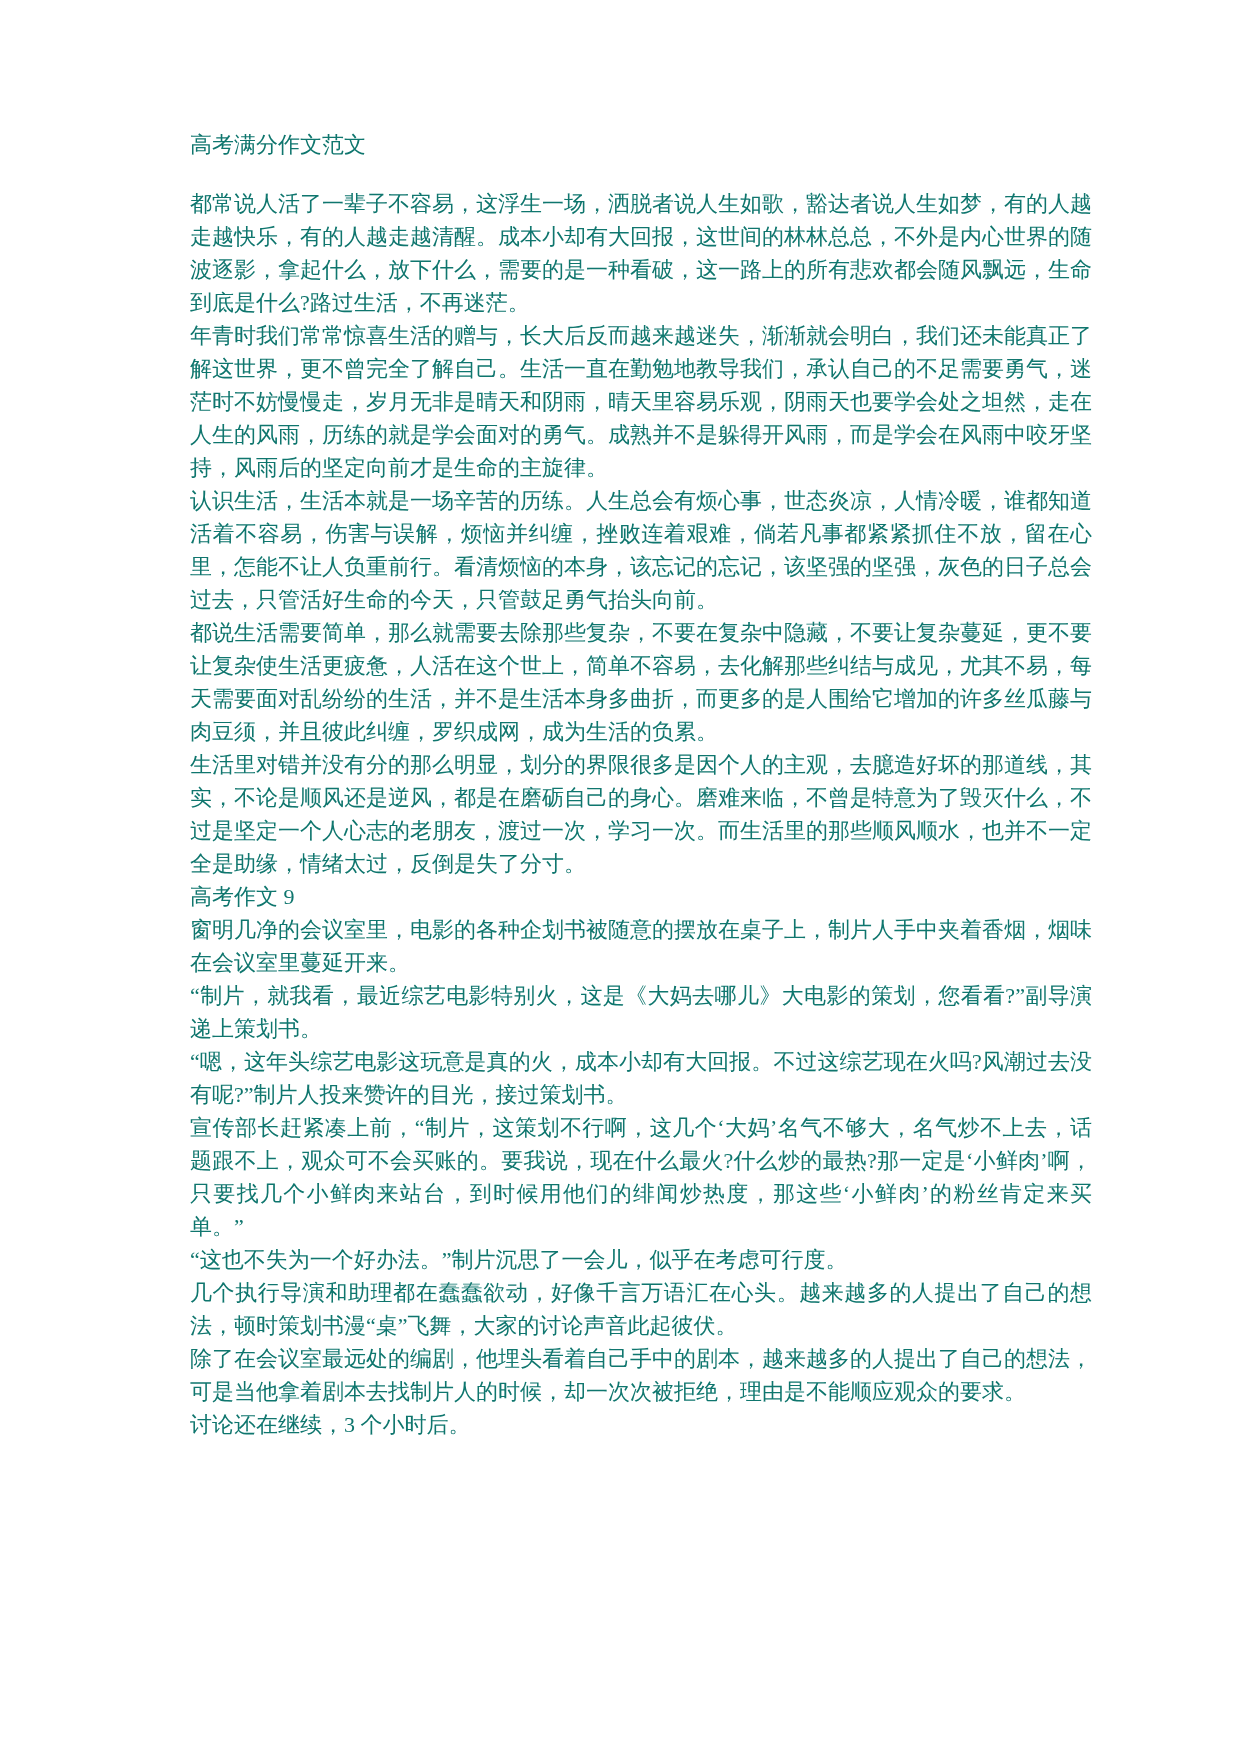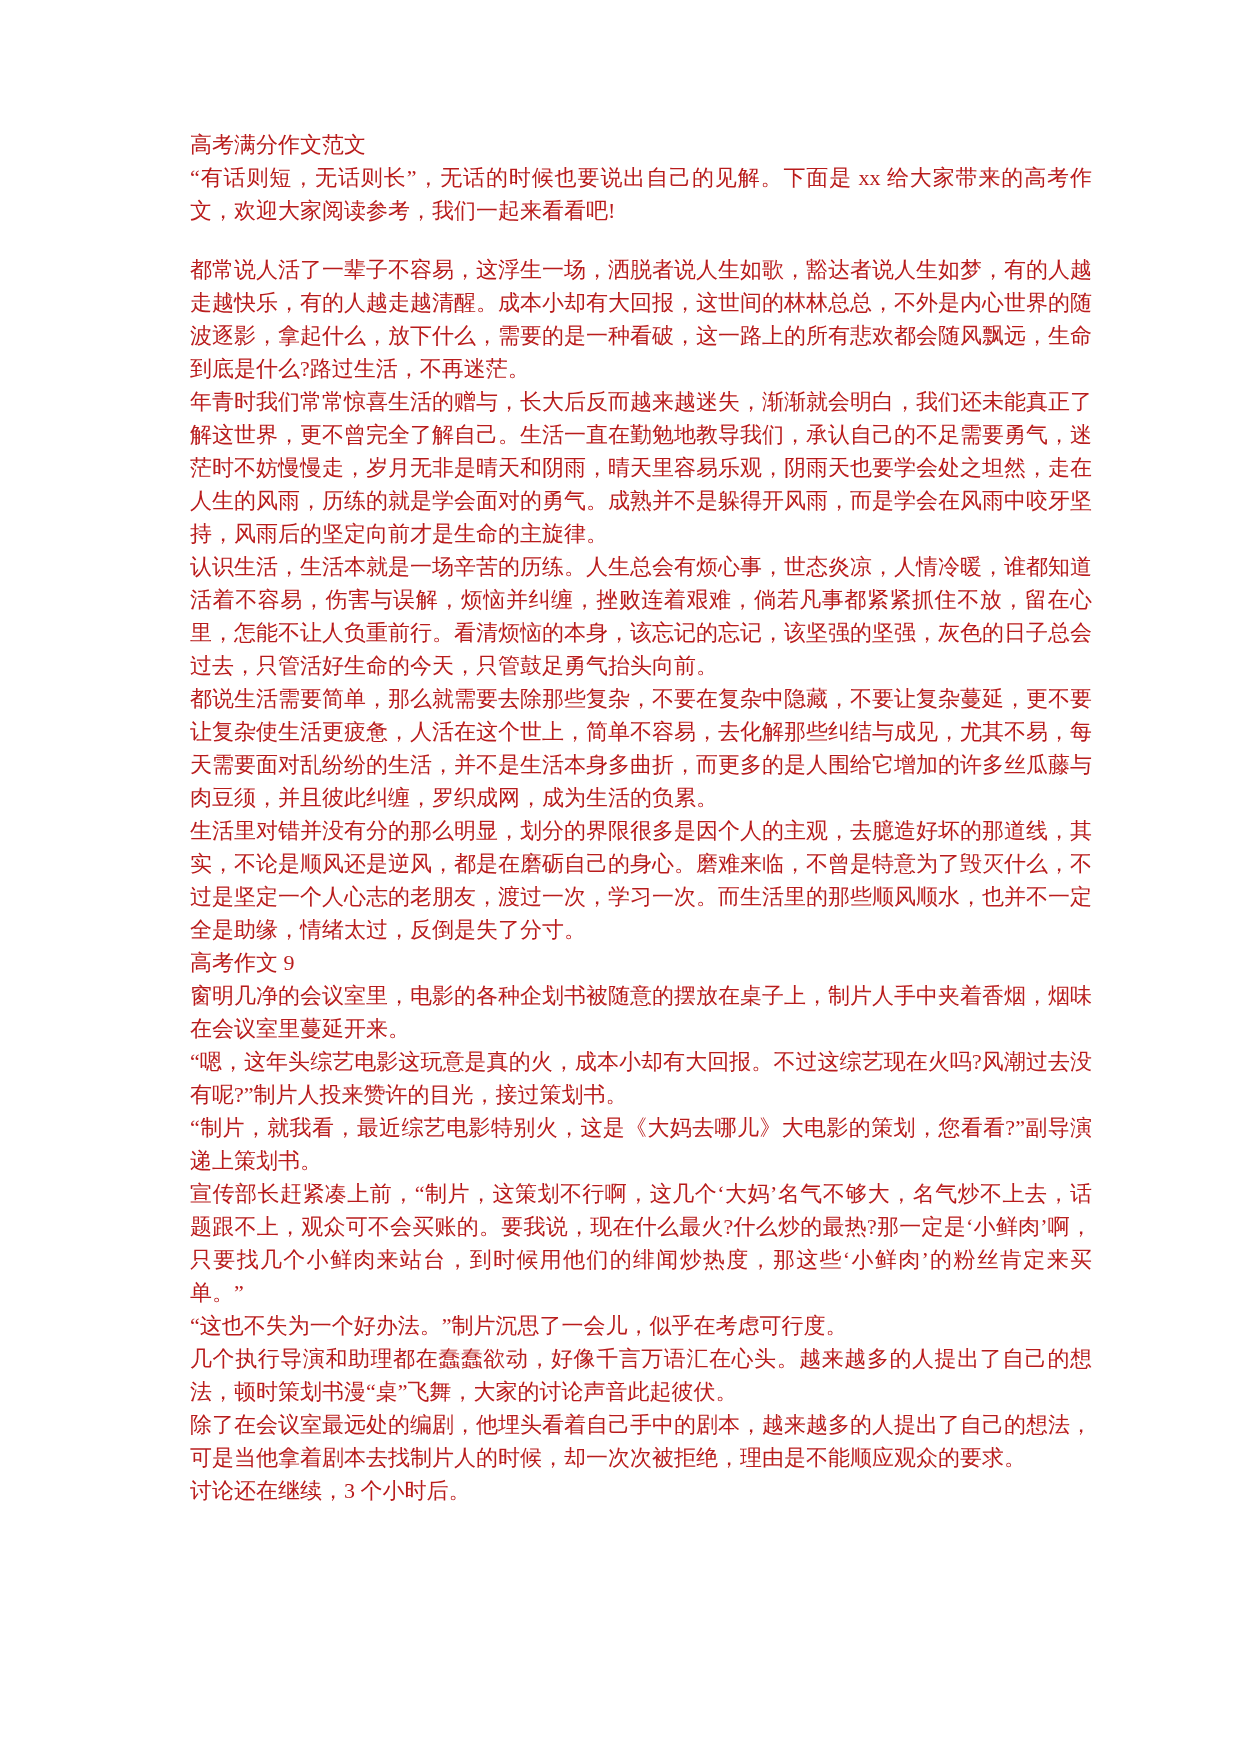--- a/index.html
+++ b/index.html
@@ -7,21 +7,21 @@
     padding: 0;
     background: #ffffff;
   }
   .page {
     position: relative;
     width: 1125px;
     height: 1754px;
     background: #ffffff;
     overflow: hidden;
     font-family: "Liberation Serif", "DejaVu Serif", serif;
-    color: #b91c1c;
+    color: #0f766e;
   }
   .content {
     position: absolute;
     left: 190px;
     top: 128px;
     width: 902px;
     font-size: 22px;
     line-height: 33px;
     text-align: justify;
     text-justify: inter-character;
@@ -35,34 +35,33 @@
     height: 26px;
   }
 </style>
 </head>
 <body>
 
 <div class="page">
   <div class="content">
 
     <p>高考满分作文范文</p>
-    <p>“有话则短，无话则长”，无话的时候也要说出自己的见解。下面是 xx 给大家带来的高考作文，欢迎大家阅读参考，我们一起来看看吧!</p>
 
     <div class="blank-line"></div>
 
     <p>都常说人活了一辈子不容易，这浮生一场，洒脱者说人生如歌，豁达者说人生如梦，有的人越走越快乐，有的人越走越清醒。成本小却有大回报，这世间的林林总总，不外是内心世界的随波逐影，拿起什么，放下什么，需要的是一种看破，这一路上的所有悲欢都会随风飘远，生命到底是什么?路过生活，不再迷茫。</p>
     <p>年青时我们常常惊喜生活的赠与，长大后反而越来越迷失，渐渐就会明白，我们还未能真正了解这世界，更不曾完全了解自己。生活一直在勤勉地教导我们，承认自己的不足需要勇气，迷茫时不妨慢慢走，岁月无非是晴天和阴雨，晴天里容易乐观，阴雨天也要学会处之坦然，走在人生的风雨，历练的就是学会面对的勇气。成熟并不是躲得开风雨，而是学会在风雨中咬牙坚持，风雨后的坚定向前才是生命的主旋律。</p>
     <p>认识生活，生活本就是一场辛苦的历练。人生总会有烦心事，世态炎凉，人情冷暖，谁都知道活着不容易，伤害与误解，烦恼并纠缠，挫败连着艰难，倘若凡事都紧紧抓住不放，留在心里，怎能不让人负重前行。看清烦恼的本身，该忘记的忘记，该坚强的坚强，灰色的日子总会过去，只管活好生命的今天，只管鼓足勇气抬头向前。</p>
     <p>都说生活需要简单，那么就需要去除那些复杂，不要在复杂中隐藏，不要让复杂蔓延，更不要让复杂使生活更疲惫，人活在这个世上，简单不容易，去化解那些纠结与成见，尤其不易，每天需要面对乱纷纷的生活，并不是生活本身多曲折，而更多的是人围给它增加的许多丝瓜藤与肉豆须，并且彼此纠缠，罗织成网，成为生活的负累。</p>
     <p>生活里对错并没有分的那么明显，划分的界限很多是因个人的主观，去臆造好坏的那道线，其实，不论是顺风还是逆风，都是在磨砺自己的身心。磨难来临，不曾是特意为了毁灭什么，不过是坚定一个人心志的老朋友，渡过一次，学习一次。而生活里的那些顺风顺水，也并不一定全是助缘，情绪太过，反倒是失了分寸。</p>
 
     <p>高考作文 9</p>
     <p>窗明几净的会议室里，电影的各种企划书被随意的摆放在桌子上，制片人手中夹着香烟，烟味在会议室里蔓延开来。</p>
+    <p>“制片，就我看，最近综艺电影特别火，这是《大妈去哪儿》大电影的策划，您看看?”副导演递上策划书。</p>
     <p>“嗯，这年头综艺电影这玩意是真的火，成本小却有大回报。不过这综艺现在火吗?风潮过去没有呢?”制片人投来赞许的目光，接过策划书。</p>
-    <p>“制片，就我看，最近综艺电影特别火，这是《大妈去哪儿》大电影的策划，您看看?”副导演递上策划书。</p>
     <p>宣传部长赶紧凑上前，“制片，这策划不行啊，这几个‘大妈’名气不够大，名气炒不上去，话题跟不上，观众可不会买账的。要我说，现在什么最火?什么炒的最热?那一定是‘小鲜肉’啊，只要找几个小鲜肉来站台，到时候用他们的绯闻炒热度，那这些‘小鲜肉’的粉丝肯定来买单。”</p>
     <p>“这也不失为一个好办法。”制片沉思了一会儿，似乎在考虑可行度。</p>
     <p>几个执行导演和助理都在蠢蠢欲动，好像千言万语汇在心头。越来越多的人提出了自己的想法，顿时策划书漫“桌”飞舞，大家的讨论声音此起彼伏。</p>
     <p>除了在会议室最远处的编剧，他埋头看着自己手中的剧本，越来越多的人提出了自己的想法，可是当他拿着剧本去找制片人的时候，却一次次被拒绝，理由是不能顺应观众的要求。</p>
     <p>讨论还在继续，3 个小时后。</p>
 
   </div>
 </div>
 
 </body></html>

